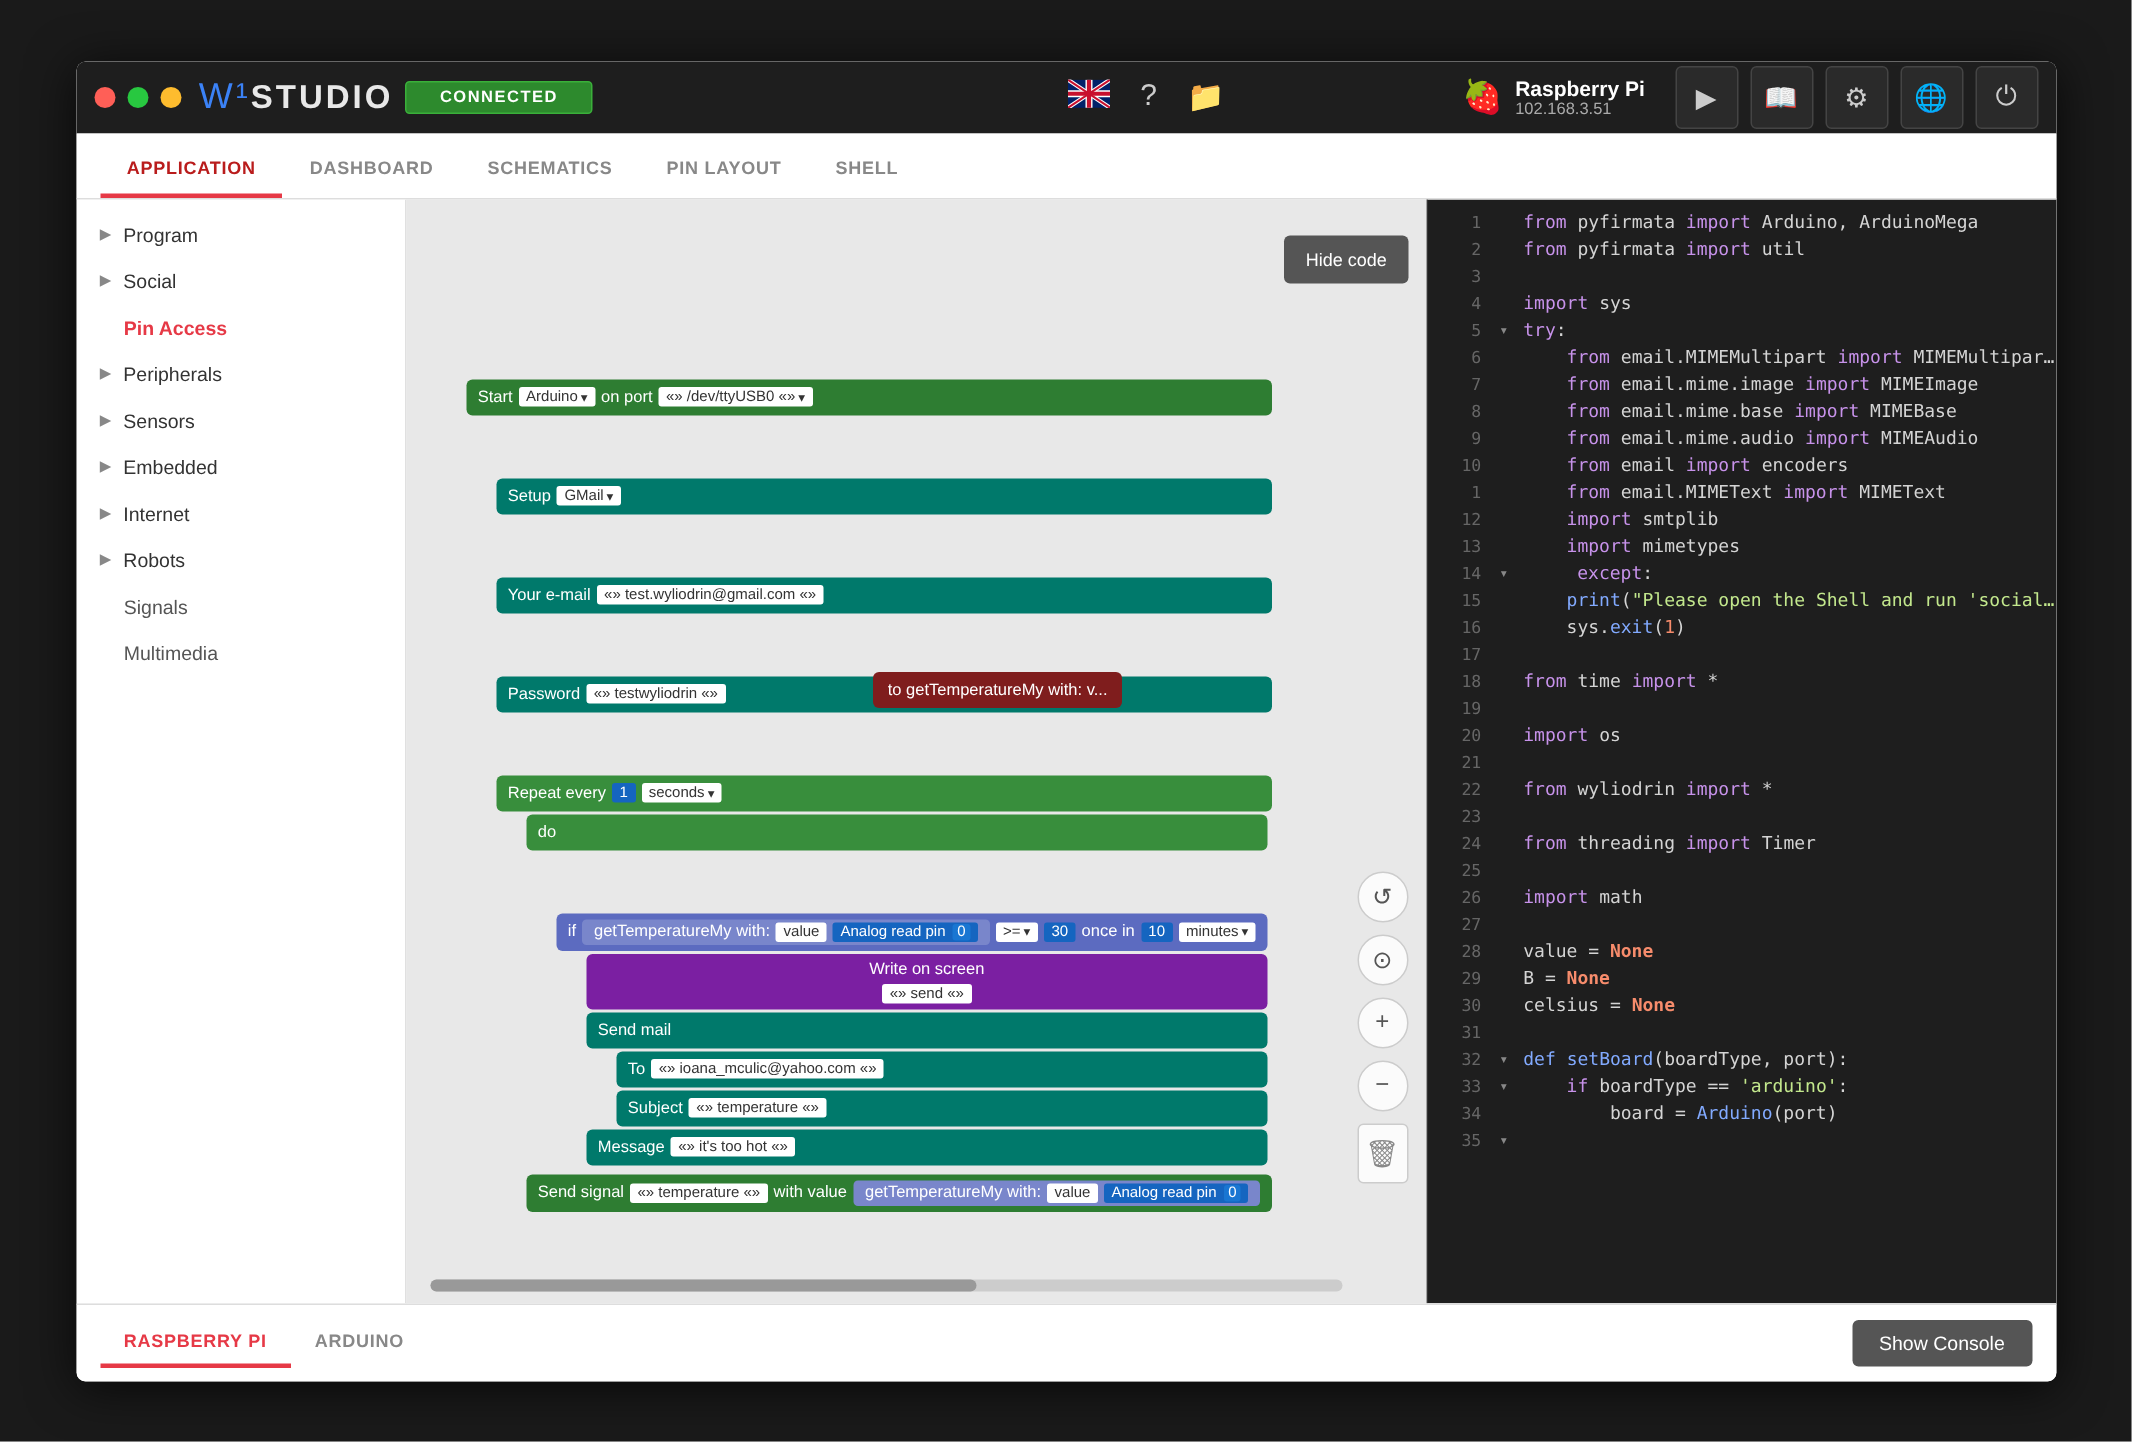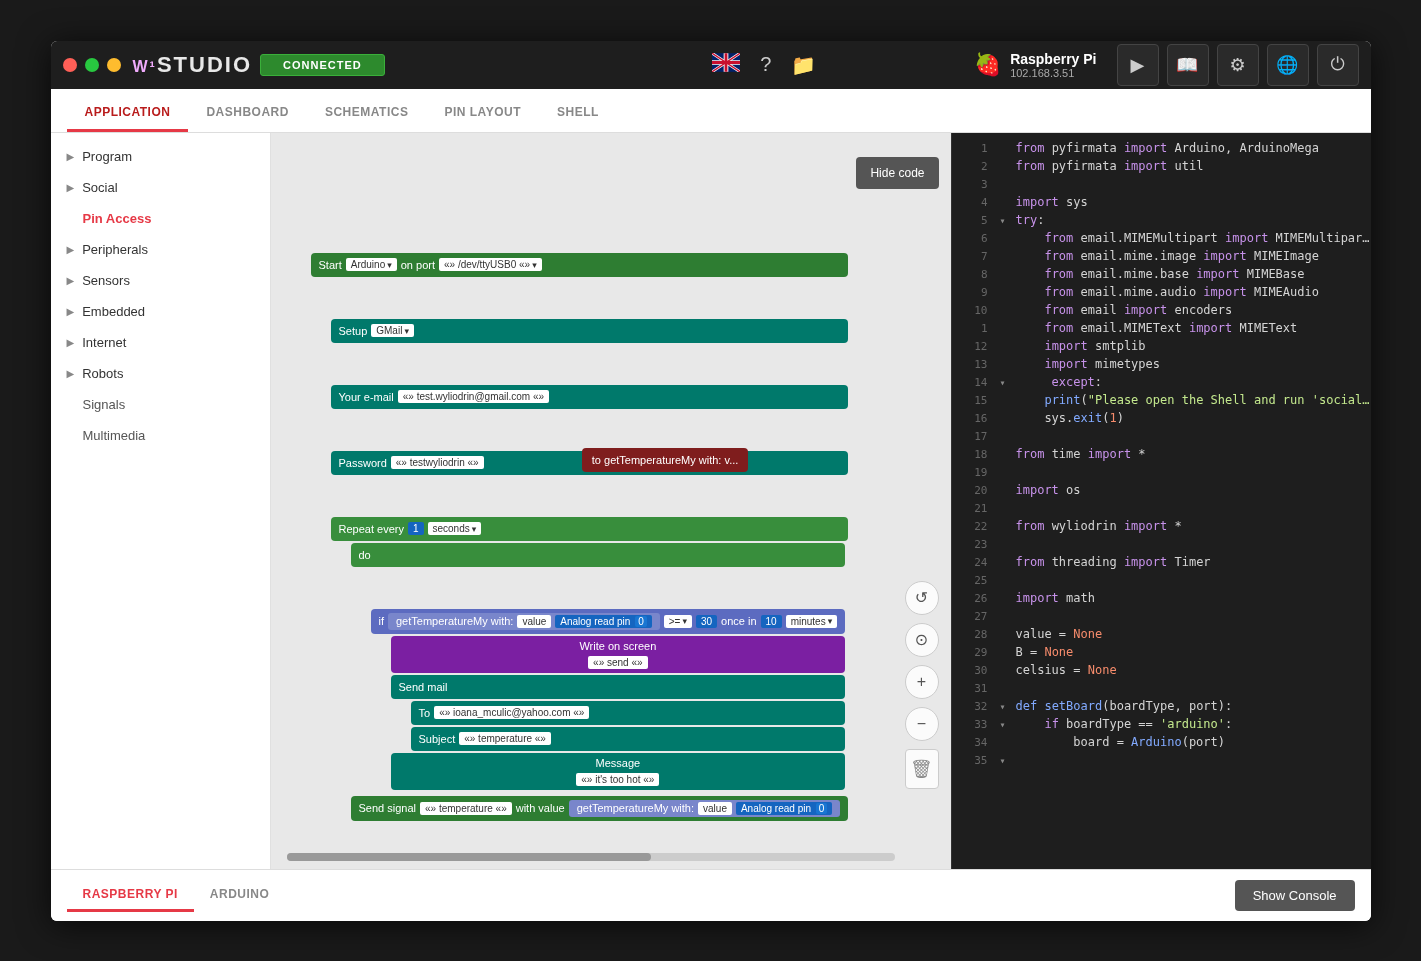--- a/index.html
+++ b/index.html
@@ -50,23 +50,23 @@
       gap: 8px;
       flex: 1;
     }
     .logo-text {
       color: #e8e8e8;
       font-size: 22px;
       font-weight: 700;
       letter-spacing: 2px;
     }
     .logo-w {
-      color: #f0abfc;
-      font-size: 16px;
-      font-weight: 700;
+      color: #3b82f6;
+      font-size: 24px;
+      font-weight: 400;
     }
     .connected-badge {
       background: #2d8a2d;
       color: #fff;
       font-size: 11px;
       font-weight: 700;
       padding: 4px 22px;
       border-radius: 3px;
       letter-spacing: 1px;
       border: 1.5px solid #3ab03a;
@@ -306,21 +306,21 @@
     }
     .kw-from { color: #c792ea; }
     .kw-import { color: #c792ea; }
     .kw-def { color: #82aaff; }
     .kw-try { color: #c792ea; }
     .kw-except { color: #c792ea; margin-left: 36px; }
     .kw-if { color: #c792ea; }
     .str { color: #c3e88d; }
     .num { color: #f78c6c; }
     .func { color: #82aaff; }
-    .kw-none { color: #f78c6c; }
+    .kw-none { color: #f78c6c; font-weight: bold; }
     
     .bottom-bar {
       background: #fff;
       border-top: 1px solid #ddd;
       height: 52px;
       display: flex;
       align-items: center;
       padding: 0 16px;
       flex-shrink: 0;
     }
@@ -568,21 +568,21 @@
                   <span>Send mail</span>
                 </div>
                 <div class="block block-indent2 block-teal" style="margin-left:60px;">
                   <span>To</span>
                   <span class="block-input">«» ioana_mculic@yahoo.com «»</span>
                 </div>
                 <div class="block block-indent2 block-teal" style="margin-left:60px;">
                   <span>Subject</span>
                   <span class="block-input">«» temperature «»</span>
                 </div>
-                <div class="block block-indent2 block-teal" style="flex-direction:column;">
+                <div class="block block-indent2 block-teal" style="">
                   <span>Message</span>
                   <span class="block-input">«» it's too hot «»</span>
                 </div>
               </div>
 
               <div style="margin-left:auto;margin-top:0;position:absolute;top:195px;right:100px;">
                 <div class="block block-indigo" style="background:#7f1d1d;font-size:11px;padding:4px 10px;">
                   to getTemperatureMy with: v...
                 </div>
               </div>

